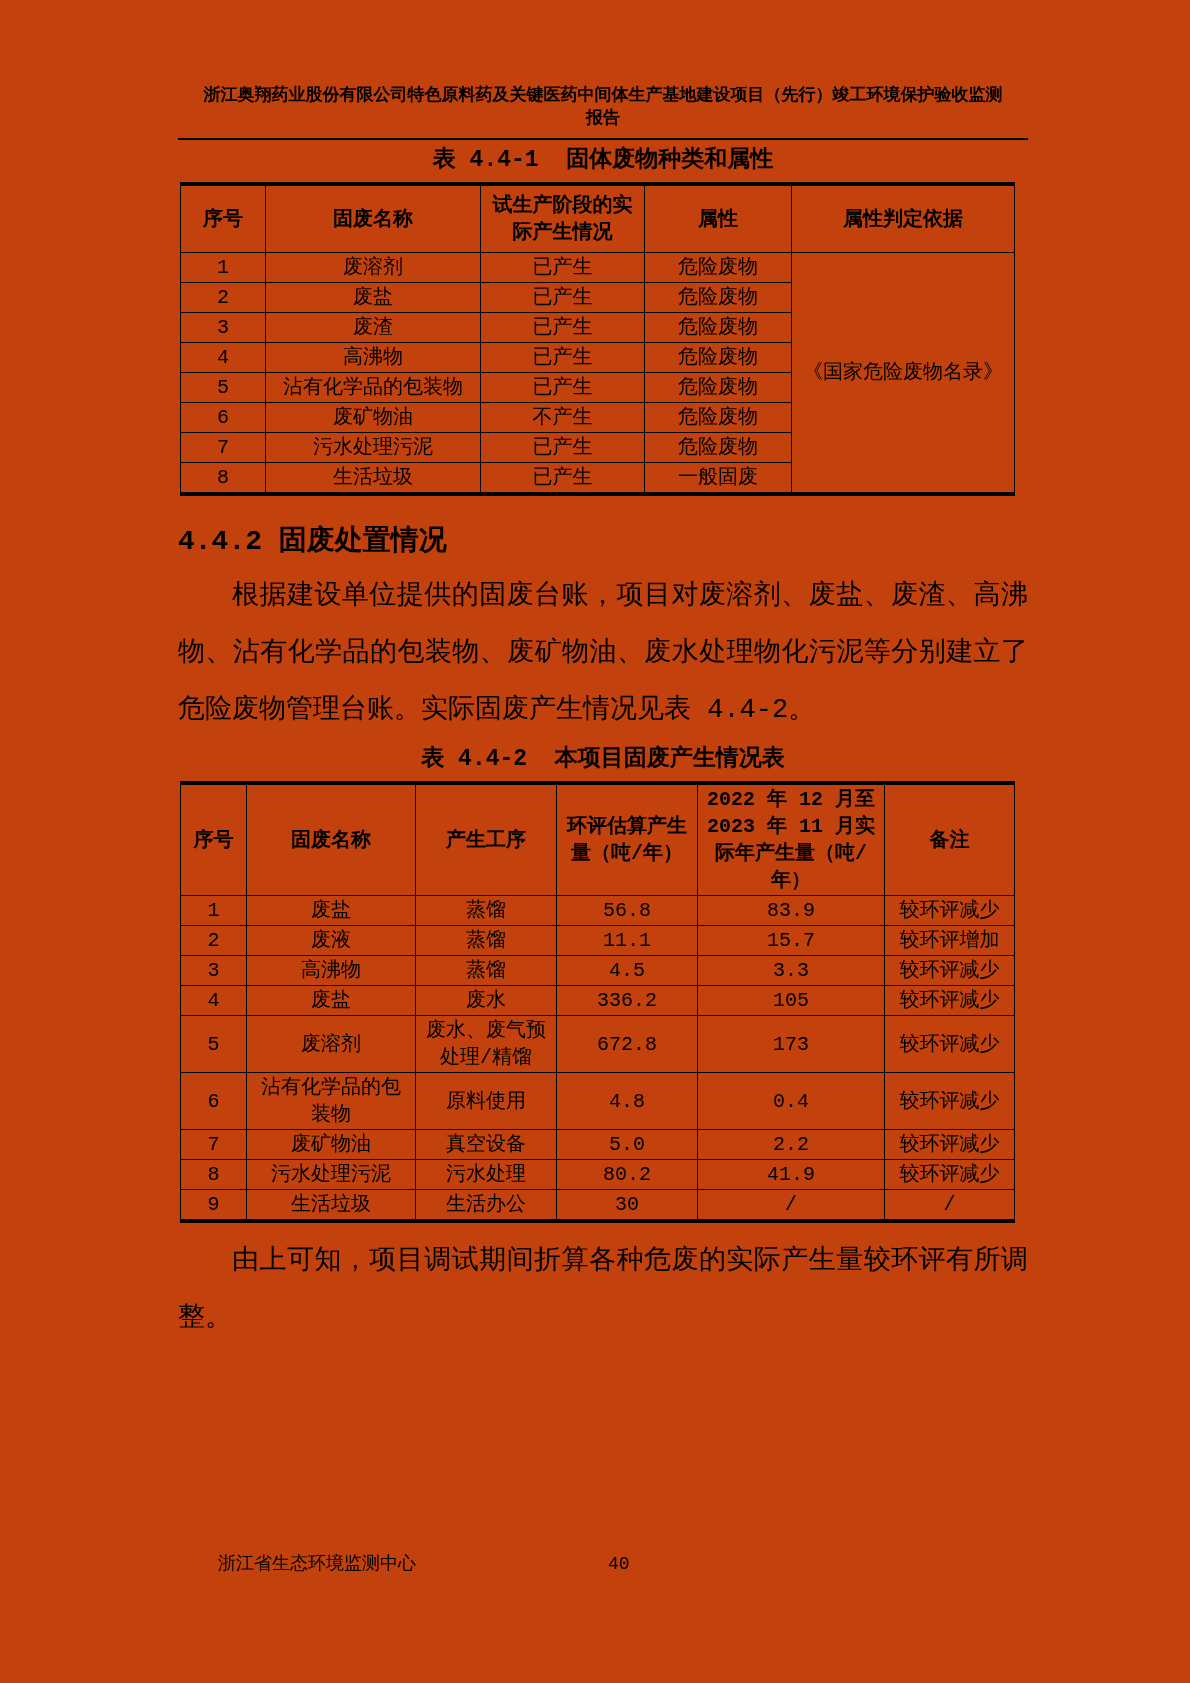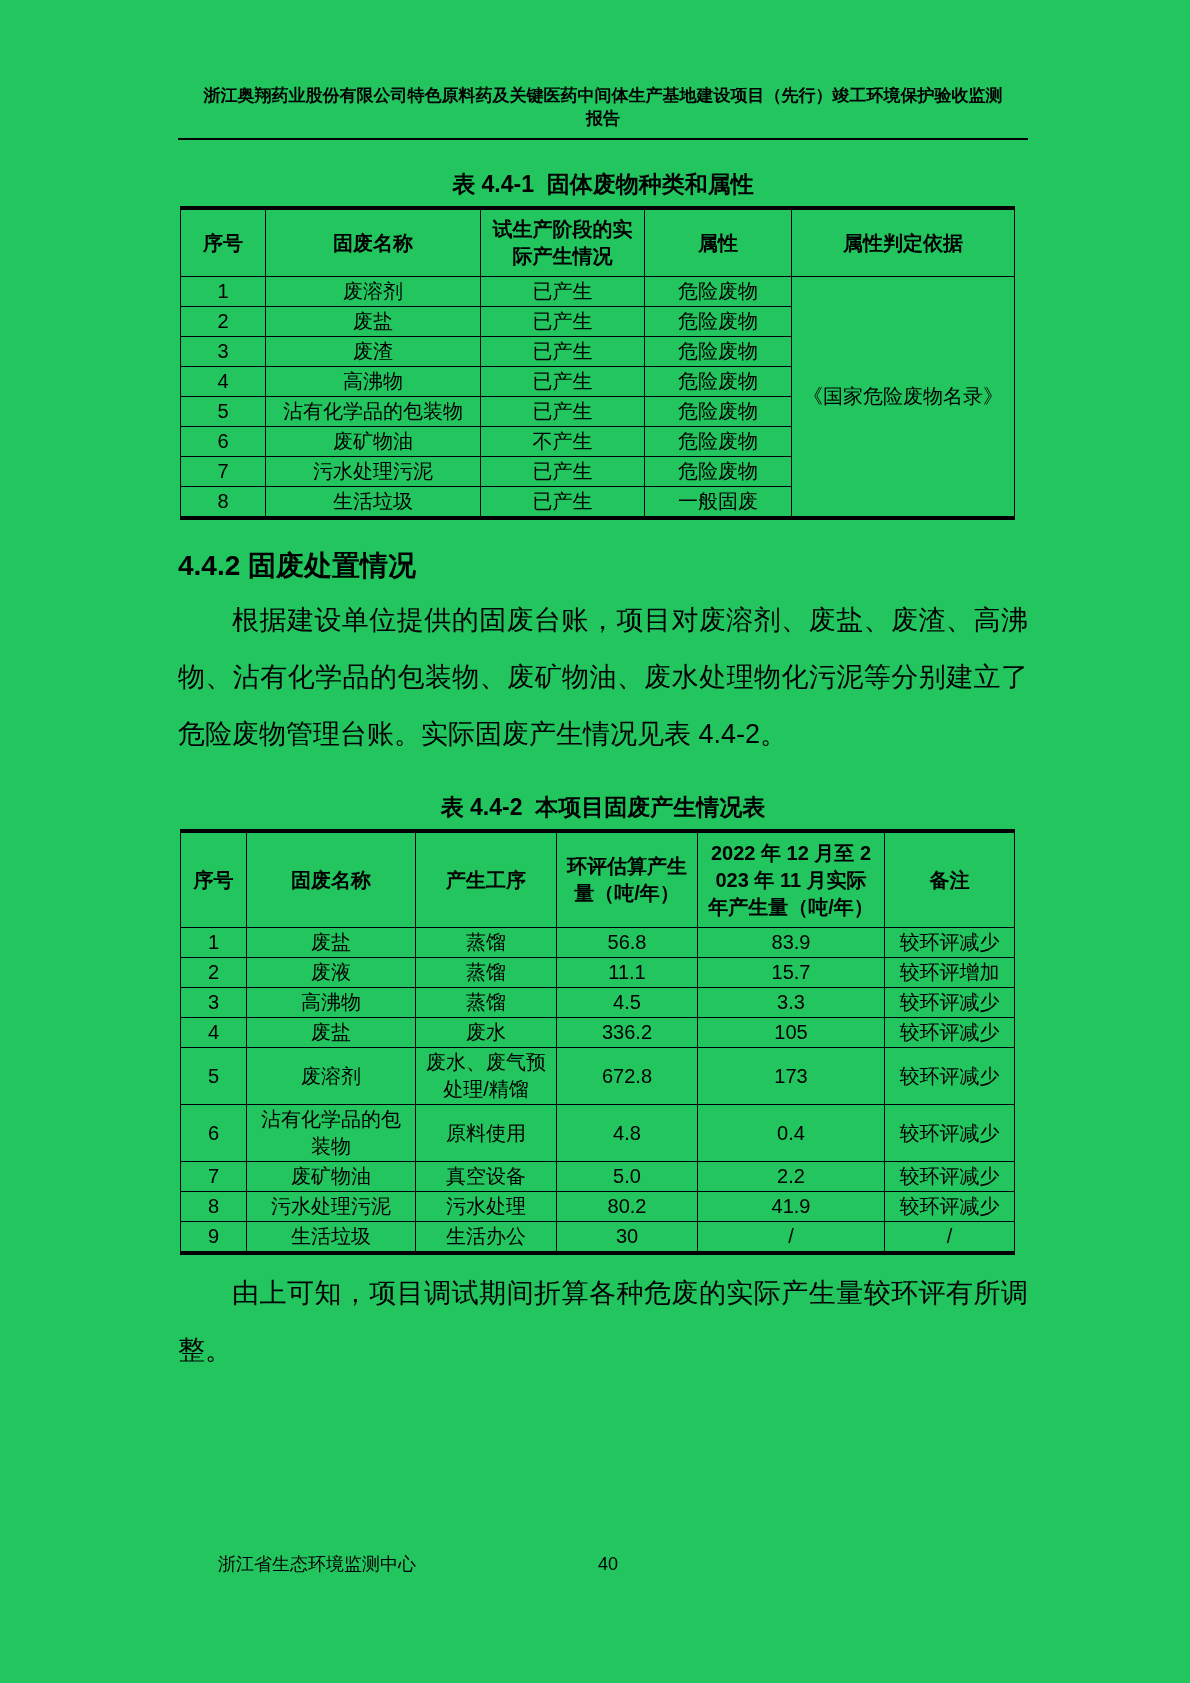--- a/index.html
+++ b/index.html
@@ -1,42 +1,42 @@
 <!DOCTYPE html>
 <html><head>
 <meta charset="utf-8">
 <style>
   html,body { margin:0; padding:0; background:#888; }
   .page {
     position:relative;
     width:1190px; height:1683px;
     margin:0 auto;
-    background:#22c55e;
-    font-family:Liberation Sans, sans-serif;
+    background:#c2410c;
+    font-family:Liberation Mono, monospace;
     color:#000;
     overflow:hidden;
   }
   .content { padding:84px 162px 0 178px; }
 
   .doc-header {
     width:800px; margin:0 auto;
     text-align:center;
     font-size:17px; line-height:23px;
     font-weight:bold;
   }
   .header-rule {
     margin-top:8px;
     border-bottom:2px solid #000;
     height:0;
   }
 
   .intro-line { margin-top:14px; font-size:27px; line-height:40px; }
 
   .table-title {
-    margin-top:28px;
+    margin-top:4px;
     text-align:center;
     font-size:23px; font-weight:bold;
     line-height:32px;
     white-space:pre;
   }
 
   table.doc-table {
     border-collapse:collapse;
     table-layout:fixed;
     margin-left:2px;
@@ -75,21 +75,21 @@
     text-indent:2em;
   }
   .closing-para { margin-top:10px; }
 
   .page-footer {
     position:absolute;
     top:1552px; left:178px; right:162px;
     font-size:18px; line-height:24px;
   }
   .footer-org { margin-left:40px; }
-  .footer-page { position:absolute; left:420px; top:0; }
+  .footer-page { position:absolute; left:430px; top:0; }
 </style>
 </head>
 <body>
 
 <div class="page">
   <div class="content">
 
     <div class="doc-header">浙江奥翔药业股份有限公司特色原料药及关键医药中间体生产基地建设项目（先行）竣工环境保护验收监测报告</div>
     <div class="header-rule"></div>
 

